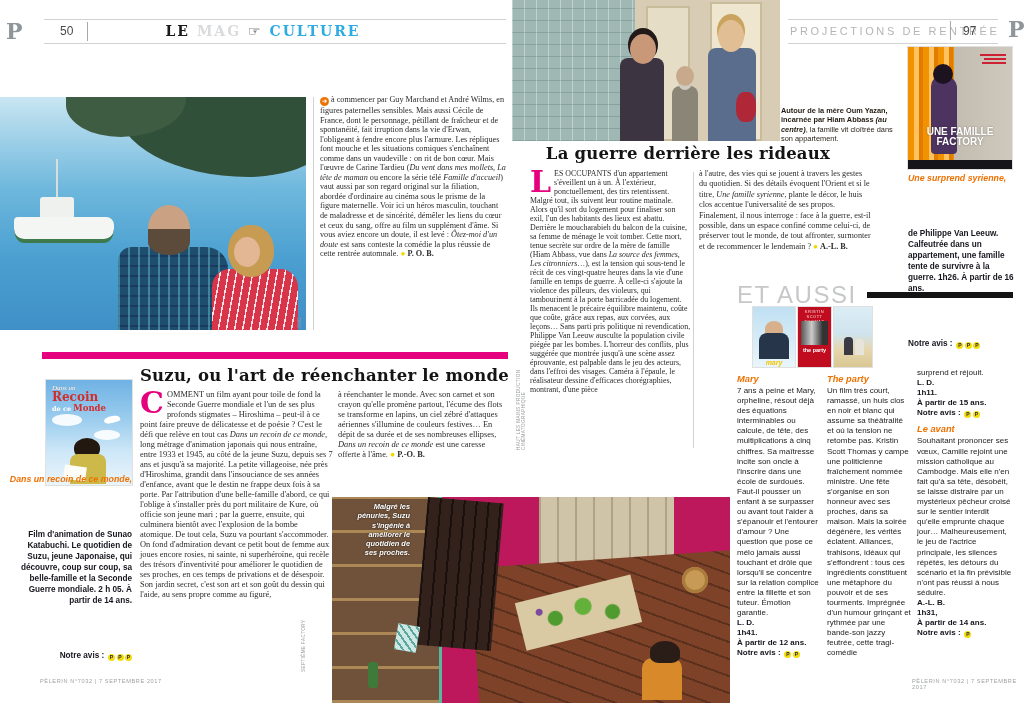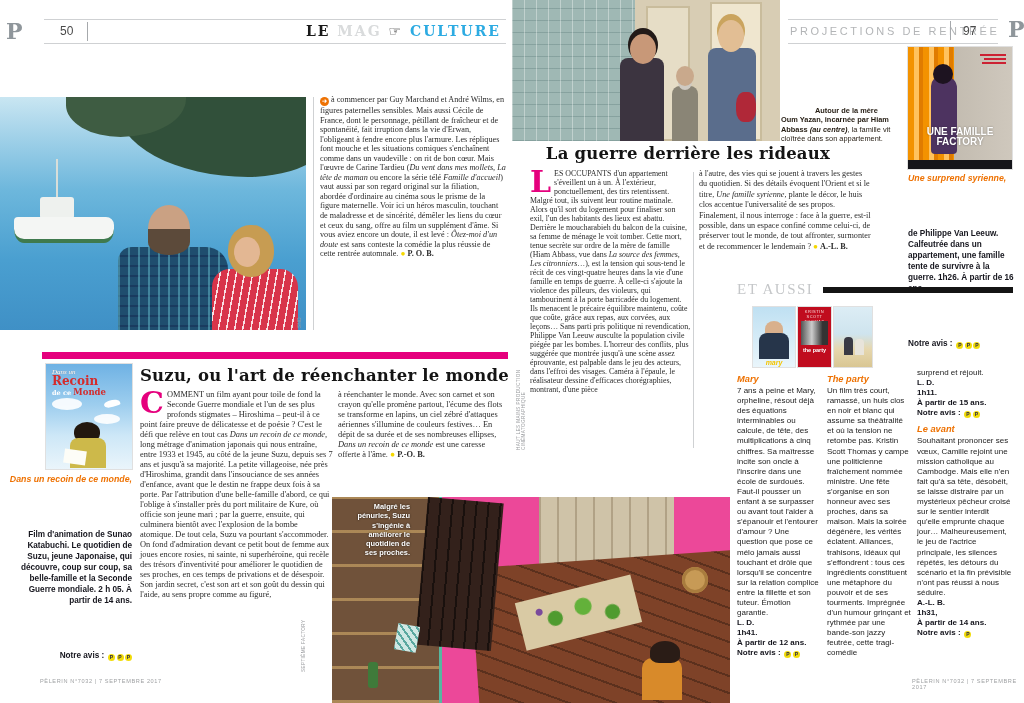--- a/index.html
+++ b/index.html
@@ -28,21 +28,21 @@
     writing-mode:vertical-rl;transform:rotate(180deg);}
   .footer{font-family:"Liberation Sans",sans-serif;font-size:5.6px;color:#a0a2a4;letter-spacing:.6px;}
   
   .sbtitle{font-family:"Liberation Sans",sans-serif;font-style:italic;font-weight:bold;font-size:8.8px;line-height:10.5px;color:#ee7203;}
   .sbbody{font-family:"Liberation Sans",sans-serif;font-weight:bold;font-size:8.2px;line-height:11px;color:#15151d;margin-top:44px;}
   .p-dot{display:inline-block;width:7px;height:7px;border-radius:50%;background:#f2dc0a;color:#25254d;
     font:bold 5px/7px "Liberation Sans",sans-serif;text-align:center;margin-left:1.5px;vertical-align:-1px;}
   .arrow-bullet{display:inline-block;width:9px;height:9px;border-radius:50%;background:#ee7203;color:#fff;
     font:bold 6px/9px "Liberation Sans",sans-serif;text-align:center;vertical-align:-1px;margin-right:2px;}
   
-  .eta-head{font-family:Liberation Serif, serif;font-size:15px;letter-spacing:1.5px;color:#c5c7c9;}
+  .eta-head{font-family:Liberation Sans, sans-serif;font-size:24px;letter-spacing:1.5px;color:#c5c7c9;}
   .eta-bar{flex:1;height:6px;background:#141414;margin-left:10px;}
   .rev-title{font-family:"Liberation Sans",sans-serif;font-style:italic;font-weight:bold;font-size:9.3px;color:#ee7203;margin:6px 0 2px;}
   .rev-body{font-family:"Liberation Sans",sans-serif;font-size:8px;line-height:10.1px;color:#222;}
   .rev-sig{font-family:"Liberation Sans",sans-serif;font-weight:bold;font-size:8px;line-height:10.1px;color:#15151d;}
   .rev-rating{font-family:"Liberation Sans",sans-serif;font-weight:bold;font-size:8px;line-height:10.1px;color:#15151d;}
   
   .photo1{background:linear-gradient(180deg,#c9e6f2 0%,#9fd0e8 18%,#6db7dc 40%,#4a9fd0 70%,#3f90c6 100%);overflow:hidden;}
   .p1-hill{position:absolute;right:-30px;top:-40px;width:220px;height:120px;background:#31503a;border-radius:0 0 40% 60%;}
   .p1-hill2{position:absolute;right:120px;top:-30px;width:120px;height:70px;background:#3e5c42;border-radius:0 0 60% 50%;}
   .p1-boat{position:absolute;left:14px;top:120px;width:100px;height:22px;background:#f4f6f4;border-radius:4px 8px 10px 10px/4px 8px 14px 14px;border-bottom:4px solid #3f7a4e;}
@@ -57,40 +57,40 @@
   .p1-womanhead{position:absolute;left:228px;top:128px;width:46px;height:52px;border-radius:48%;background:#c79c52;}
   .p1-face2{position:absolute;left:234px;top:140px;width:26px;height:30px;border-radius:50%;background:#e3b793;}
   
   .photo2{background:#d8cdb4;overflow:hidden;}
   .p2-tiles{position:absolute;left:0;top:0;width:46%;height:100%;background:#9fb8b4;
     background-image:repeating-linear-gradient(90deg,rgba(255,255,255,.35) 0 1px,transparent 1px 12px),repeating-linear-gradient(0deg,rgba(110,140,138,.5) 0 1px,transparent 1px 12px);}
   .p2-door{position:absolute;background:#e6ddc6;border:2px solid #c9bc9c;box-sizing:border-box;}
   .p2-head{position:absolute;border-radius:50%;}
   .p2-body{position:absolute;border-radius:8px 8px 0 0;}
   
-  .anime{background:#ec4899;overflow:hidden;}
+  .anime{background:#be185d;overflow:hidden;font-style:italic;}
   .an-shelf{position:absolute;left:0;top:0;width:27%;height:100%;background:#70523a;
     background-image:repeating-linear-gradient(0deg,rgba(220,180,110,.55) 0 3px,transparent 3px 34px);border-right:3px solid #57b8a0;}
   .an-door{position:absolute;left:24%;top:0;width:19%;height:72%;background:#33211b;
     background-image:repeating-linear-gradient(90deg,rgba(0,0,0,.5) 0 2px,transparent 2px 12px);transform:rotate(5deg);transform-origin:top left;}
   .an-back{position:absolute;left:52%;top:0;width:34%;height:34%;background:#cfc3a8;
     background-image:repeating-linear-gradient(90deg,rgba(120,100,70,.35) 0 2px,transparent 2px 18px);}
   .an-floor{position:absolute;left:36%;top:30%;width:66%;height:75%;background:#7e4228;
     background-image:repeating-linear-gradient(24deg,rgba(0,0,0,.28) 0 2px,transparent 2px 16px);transform:rotate(-4deg);}
   .an-paper{position:absolute;left:47%;top:44%;width:30%;height:24%;background:#d9caa4;transform:rotate(-14deg);
     background-image:radial-gradient(circle at 30% 50%,#4f9b2f 0 7px,transparent 8px),radial-gradient(circle at 55% 40%,#63b13a 0 8px,transparent 9px),radial-gradient(circle at 78% 65%,#4f9b2f 0 7px,transparent 8px),radial-gradient(circle at 18% 30%,#7a4a9b 0 3px,transparent 4px);}
   .an-basket{position:absolute;left:88%;top:34%;width:26px;height:26px;border-radius:50%;background:#c79a56;box-shadow:inset 0 0 0 3px #a97c3e;}
   .an-cloth{position:absolute;left:16%;top:62%;width:22px;height:26px;background:#cfe8e4;
     background-image:repeating-linear-gradient(45deg,#5aa8a0 0 2px,transparent 2px 6px);transform:rotate(10deg);}
   .an-girl{position:absolute;left:78%;top:78%;width:40px;height:42px;background:#d88a2a;border-radius:10px 10px 0 0;}
   .an-girlhair{position:absolute;left:80%;top:70%;width:30px;height:22px;background:#2a1c16;border-radius:50% 50% 30% 30%;}
   .an-bottle{position:absolute;left:9%;top:80%;width:10px;height:26px;background:#3f7a3a;border-radius:3px;}
   
   .poster{overflow:hidden;box-shadow:0 0 0 1px rgba(0,0,0,.12);}
-  .recoin{background:linear-gradient(180deg,#6fb2e4 0%,#9ccdee 38%,#cde7f7 68%,#eaf5fb 100%);}
+  .recoin{background:linear-gradient(180deg,#6fb2e4 0%,#9ccdee 38%,#cde7f7 68%,#eaf5fb 100%);margin-top:16px;}
   .recoin .cloud{position:absolute;background:#fff;border-radius:50%;opacity:.9;}
   .recoin .bird{position:absolute;right:12px;top:36px;width:16px;height:7px;background:#fff;border-radius:60% 100% 20% 80%;transform:rotate(-18deg);}
   .recoin-t1{font-family:"Liberation Serif",serif;font-style:italic;font-size:7px;color:#fff;text-shadow:0 0 1px #888;}
   .recoin-t2{font-family:"DejaVu Serif",serif;font-weight:bold;font-size:12px;color:#d42b2b;line-height:11px;}
   .recoin-t3{font-family:"DejaVu Serif",serif;font-weight:bold;font-size:8.5px;color:#d42b2b;}
   .recoin-t3 .w{color:#fff;font-size:6.5px;}
   .recoin .girlhair{position:absolute;left:28px;top:58px;width:26px;height:20px;background:#22180f;border-radius:50% 50% 40% 40%;}
   .recoin .girlbody{position:absolute;left:24px;top:74px;width:36px;height:30px;background:#cdb94a;border-radius:8px 8px 0 0;}
   .recoin .paper{position:absolute;left:18px;top:86px;width:22px;height:14px;background:#fdfdf7;transform:rotate(8deg);}
   .syr{background:linear-gradient(90deg,#b9b2a6 0%,#cfc8bd 100%);}
@@ -116,21 +116,21 @@
 </style>
 </head>
 <body>
 
 <div id="canvas">
 
   <div class="abs plogo" style="left:6px;top:18px;">P</div>
   <div class="abs hairline" style="left:44px;top:19px;width:462px;height:1px;"></div>
   <div class="abs pagenum" style="left:60px;top:24px;">50</div>
   <div class="abs vrule" style="left:87px;top:22px;height:19px;"></div>
-  <div class="abs magtitle" style="left:39px;top:23px;width:462px;text-align:right;">
+  <div class="abs magtitle" style="left:32px;top:23px;width:462px;">
     <span class="le">LE</span>
     <span class="mag">MAG</span>
     <span class="hand">☞</span>
     <span class="culture">CULTURE</span>
   </div>
   <div class="abs hairline" style="left:44px;top:43px;width:462px;height:1px;"></div>
 
   <div class="abs photo1" style="left:0;top:97px;width:306px;height:233px;">
     <div class="p1-hill"></div>
     <div class="p1-hill2"></div>
@@ -207,21 +207,21 @@
     <div class="p2-body" style="left:224px;top:92px;width:20px;height:30px;background:#b02838;border-radius:40%;"></div>
   </div>
 
   <div class="abs hairline" style="left:788px;top:19px;width:210px;height:1px;"></div>
   <div class="abs hdr-right" style="left:790px;top:25px;">PROJECTIONS DE RENTRÉE</div>
   <div class="abs vrule" style="left:950px;top:21px;height:19px;"></div>
   <div class="abs pagenum" style="left:963px;top:24px;">97</div>
   <div class="abs plogo" style="left:1008px;top:16px;">P</div>
   <div class="abs hairline" style="left:788px;top:43px;width:210px;height:1px;"></div>
 
-  <div class="abs cap" style="left:781px;top:106px;width:114px;"><span style="font-weight: bold; margin-left: 34px;">Autour de la mère Oum Yazan, incarnée par Hiam Abbass </span><span style="font-style: italic; font-weight: bold;">(au centre)</span><span style="font-weight: normal;">, la famille vit cloîtrée dans son appartement.</span></div>
+  <div class="abs cap" style="left:781px;top:106px;width:114px;"><span style="font-weight: bold;">Autour de la mère Oum Yazan, incarnée par Hiam Abbass </span><span style="font-style: italic; font-weight: bold;">(au centre)</span><span style="font-weight: normal;">, la famille vit cloîtrée dans son appartement.</span></div>
 
   <div class="abs arttitle" style="left:530px;top:144px;width:300px;text-align:right;">La guerre derrière les rideaux</div>
   <div class="abs serifcol3" style="left:530px;top:169px;width:161px;">
     <span class="dropcap">L</span><span><span>ES OCCUPANTS d'un appartement s'éveillent un à un. À l'extérieur, ponctuellement, des tirs retentissent. Malgré tout, ils suivent leur routine matinale. Alors qu'il sort du logement pour finaliser son exil, l'un des habitants des lieux est abattu. Derrière le moucharabieh du balcon de la cuisine, sa femme de ménage le voit tomber. Cette mort, tenue secrète sur ordre de la mère de famille (Hiam Abbass, vue dans </span><span style="font-style: italic;">La source des femmes, Les citronniers</span><span>…), est la tension qui sous-tend le récit de ces vingt-quatre heures dans la vie d'une famille en temps de guerre. À celle-ci s'ajoute la violence des pilleurs, des violeurs, qui tambourinent à la porte barricadée du logement. Ils menacent le précaire équilibre maintenu, coûte que coûte, grâce aux repas, aux corvées, aux leçons… Sans parti pris politique ni revendication, Philippe Van Leeuw ausculte la population civile piégée par les bombes. L'horreur des conflits, plus suggérée que montrée jusqu'à une scène assez éprouvante, est palpable dans le jeu des acteurs, dans l'effroi des visages. Caméra à l'épaule, le réalisateur dessine d'efficaces chorégraphies, montrant, d'une pièce</span></span>
   </div>
   <div class="abs hairline" style="left:693px;top:172px;width:1px;height:276px;"></div>
   <div class="abs serifcol3" style="left:699px;top:169px;width:172px;font-size:8.2px;line-height:10.4px;"><span>à l'autre, des vies qui se jouent à travers les gestes du quotidien. Si des détails évoquent l'Orient et si le titre, </span><span style="font-style: italic;">Une famille syrienne</span><span>, plante le décor, le huis clos accentue l'universalité de ses propos. Finalement, il nous interroge : face à la guerre, est-il possible, dans un espace confiné comme celui-ci, de préserver tout le monde, de tout affronter, surmonter et de recommencer le lendemain ? </span><span style="color: rgb(245, 216, 0);">● </span><span style="font-weight: bold;">A.-L. B.</span></div>
   <div class="abs vcredit" style="left:516px;top:330px;height:120px;">HAUT LES MAINS PRODUCTION CINÉMATOGRAPHIQUE</div>
 
   <div class="abs poster syr" style="left:908px;top:47px;width:104px;height:122px;">

